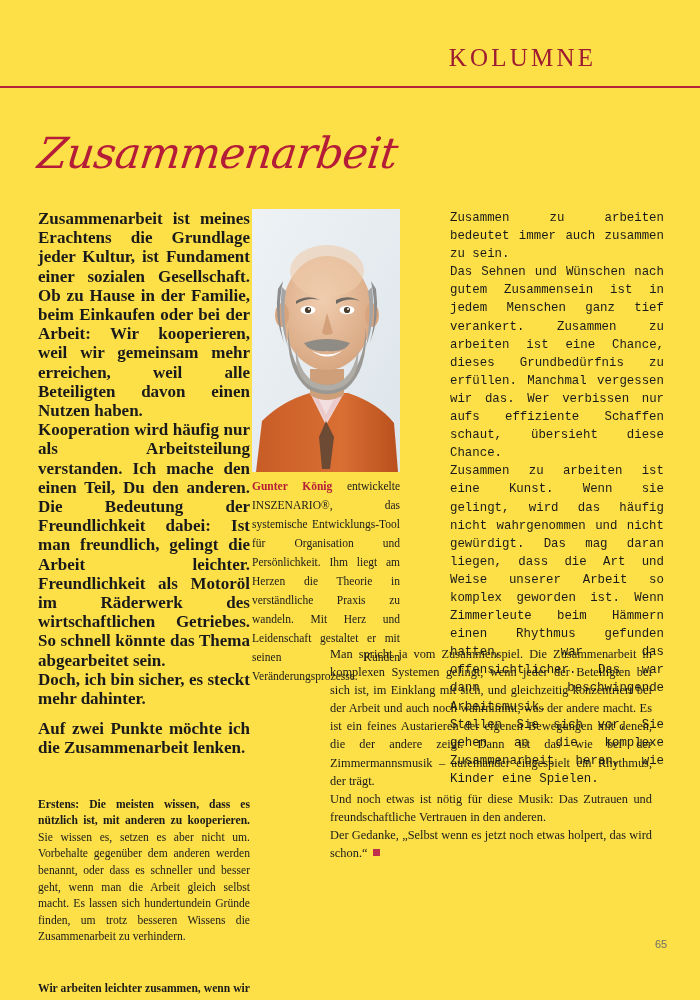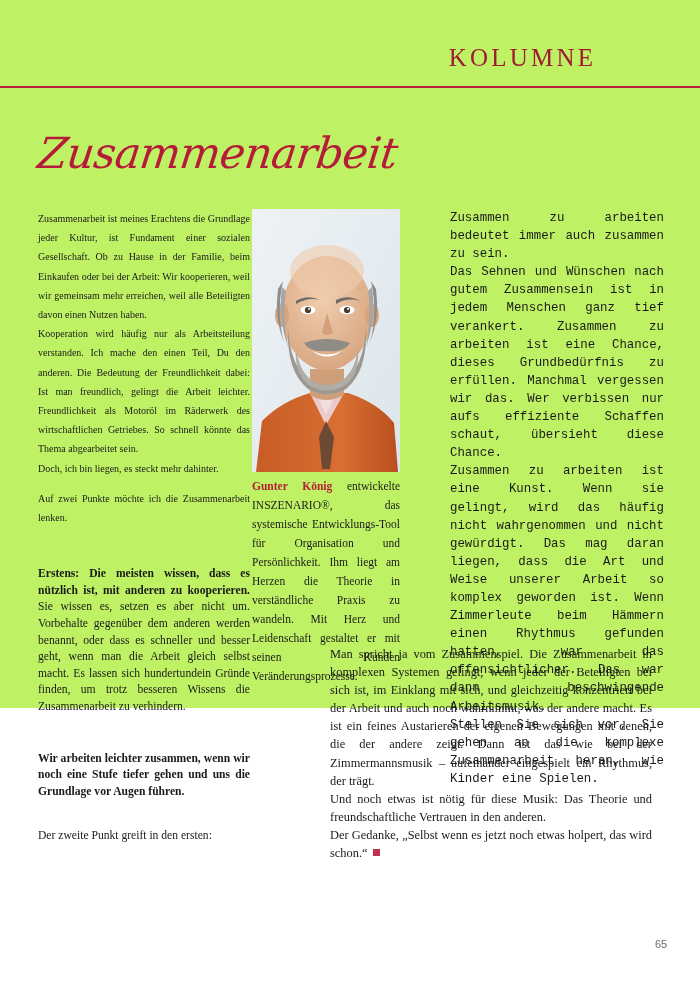--- a/index.html
+++ b/index.html
@@ -13,22 +13,22 @@
     font-family: "Liberation Serif", serif;
     color: #1a1a1a;
     overflow: hidden;
     position: relative;
   }
 
   .page {
     position: absolute;
     inset: 0;
     width: 700px;
-    height: 708px;
-    background: #bef264;
+    height: 1000px;
+    background: #fde047;
   }
 
   
   .header {
     position: absolute;
     left: 380px;
     top: 45px;
     width: 285px;
     text-align: center;
   }
@@ -76,22 +76,23 @@
     margin: 0;
   }
 
   
   .col-1 {
     left: 38px;
     top: 209px;
     width: 212px;
   }
   .col-1 .big {
-    font-size: 10px;
+    font-size: 17px;
     line-height: 19.2px;
+    font-weight: bold;
   }
   .col-1 .small {
     font-size: 11.6px;
     line-height: 16.6px;
     margin-top: 28px;
   }
   .spacer-sm { height: 11px; }
   .spacer-xs { height: 7px; }
   .bold { font-weight: bold; }
 
@@ -165,21 +166,21 @@
   <div class="header">
     <div class="header-title">KOLUMNE</div>
   </div>
   <div class="header-rule"></div>
 
   <div class="article-title">Zusammenarbeit</div>
 
   <div class="col col-1">
     <p class="big">Zusammenarbeit ist meines Erachtens die Grundlage jeder Kultur, ist Fundament einer sozialen Gesellschaft. Ob zu Hause in der Familie, beim Einkaufen oder bei der Arbeit: Wir kooperieren, weil wir gemeinsam mehr erreichen, weil alle Beteiligten davon einen Nutzen haben.</p>
     <p class="big">Kooperation wird häufig nur als Arbeitsteilung verstanden. Ich mache den einen Teil, Du den anderen. Die Bedeutung der Freundlichkeit dabei: Ist man freundlich, gelingt die Arbeit leichter. Freundlichkeit als Motoröl im Räderwerk des wirtschaftlichen Getriebes. So schnell könnte das Thema abgearbeitet sein.</p>
-    <p class="big">Doch, ich bin liegen, es steckt mehr dahinter.</p>
+    <p class="big">Doch, ich bin sicher, es steckt mehr dahinter.</p>
     <div class="spacer-sm"></div>
     <p class="big">Auf zwei Punkte möchte ich die Zusammenarbeit lenken.</p>
     <div class="spacer-sm"></div>
     <p class="small"><span class="bold">Erstens: Die meisten wissen, dass es nützlich ist, mit anderen zu kooperieren.</span><span> Sie wissen es, setzen es aber nicht um. Vorbehalte gegenüber dem anderen werden benannt, oder dass es schneller und besser geht, wenn man die Arbeit gleich selbst macht. Es lassen sich hundertundein Gründe finden, um trotz besseren Wissens die Zusammenarbeit zu verhindern.</span></p>
     <div class="spacer-xs"></div>
     <p class="small bold">Wir arbeiten leichter zusammen, wenn wir noch eine Stufe tiefer gehen und uns die Grundlage vor Augen führen.</p>
     <p class="small">Der zweite Punkt greift in den ersten:</p>
   </div>
 
   <div class="photo">
@@ -249,19 +250,19 @@
 
   <div class="col col-3">
     <p>Zusammen zu arbeiten bedeutet immer auch zusammen zu sein.</p>
     <p>Das Sehnen und Wünschen nach gutem Zusammensein ist in jedem Menschen ganz tief verankert. Zusammen zu arbeiten ist eine Chance, dieses Grundbedürfnis zu erfüllen. Manchmal vergessen wir das. Wer verbissen nur aufs effiziente Schaffen schaut, übersieht diese Chance.</p>
     <p>Zusammen zu arbeiten ist eine Kunst. Wenn sie gelingt, wird das häufig nicht wahrgenommen und nicht gewürdigt. Das mag daran liegen, dass die Art und Weise unserer Arbeit so komplex geworden ist. Wenn Zimmerleute beim Hämmern einen Rhythmus gefunden hatten, war das offensichtlicher. Das war dann beschwingende Arbeitsmusik.</p>
     <p>Stellen Sie sich vor, Sie gehen an die komplexe Zusammenarbeit heran, wie Kinder eine Spielen.</p>
   </div>
 
   <div class="col col-wide">
     <p>Man spricht ja vom Zusammenspiel. Die Zusammenarbeit in komplexen Systemen gelingt, wenn jeder der Beteiligten bei sich ist, im Einklang mit sich, und gleichzeitig konzentriert bei der Arbeit und auch noch wahrnimmt, was der andere macht. Es ist ein feines Austarieren der eigenen Bewegungen mit denen, die der andere zeigt. Dann ist das wie bei der Zimmermannsmusik – aufeinander eingespielt ein Rhythmus, der trägt.</p>
-    <p>Und noch etwas ist nötig für diese Musik: Das Theorie und freundschaftliche Vertrauen in den anderen.</p>
+    <p>Und noch etwas ist nötig für diese Musik: Das Zutrauen und freundschaftliche Vertrauen in den anderen.</p>
     <p><span>Der Gedanke, „Selbst wenn es jetzt noch etwas holpert, das wird schon.“</span><span class="endmark"></span></p>
   </div>
 
   <div class="page-number">65</div>
 
 </div>
 
 </body></html>

